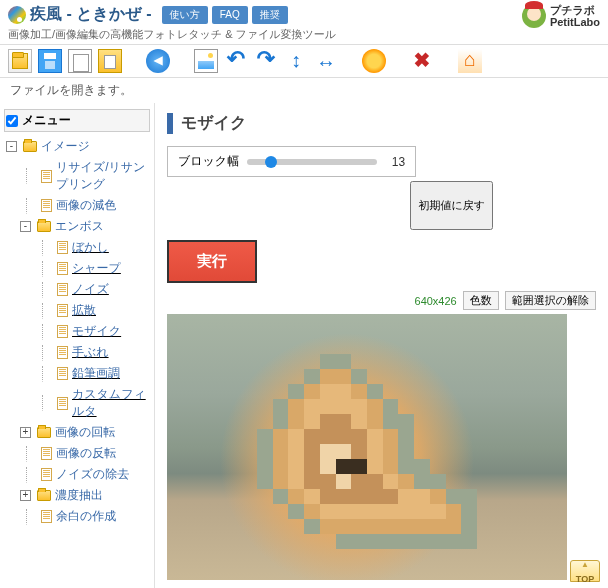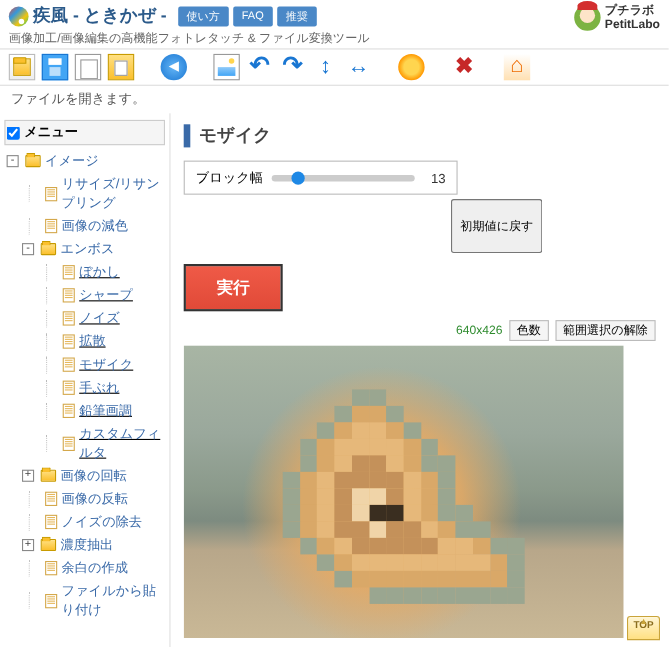--- a/index.html
+++ b/index.html
@@ -50,21 +50,21 @@
 .dim { color:#2e8b2e; font-size:11px; }
 .sm-btn { font-size:11px; padding:1px 6px; border:1px solid #bbb; background:#f5f5f5; cursor:pointer; }
 .canvas { width:400px; height:266px; overflow:hidden; position:relative; }
 .cat-img { width:100%; height:100%; background:
   radial-gradient(circle at 45% 55%, rgba(255,200,120,0.9) 0%, rgba(230,170,100,0.85) 28%, rgba(150,140,120,0.0) 48%),
   linear-gradient(180deg,#a8b5a4 0%,#9aa89c 30%,#8a998a 50%,#7d8b80 60%,#b8a78a 70%,#c9b896 100%);
   position:relative; }
 .mosaic { position:absolute; left:90px; top:25px; width:220px; height:210px; display:grid; grid-template-columns:repeat(14,1fr); grid-template-rows:repeat(14,1fr); }
 .mosaic span { display:block; }
 .filename { font-size:12px; color:#333; margin-top:6px; }
-.top-btn { position:fixed; right:8px; bottom:6px; width:30px; height:22px; background:linear-gradient(#fff6d5,#ffe082); border:1px solid #c9a43a; border-radius:3px 3px 0 0; font-size:9px; text-align:center; padding-top:2px; color:#8a6d1e; font-weight:bold; }
+.top-btn { position:fixed; right:8px; bottom:6px; width:30px; height:22px; background:linear-gradient(#fff6d5,#ffe082); border:1px solid #c9a43a; border-radius:3px 3px 0 0; font-size:9px; text-align:center; padding-top:13px; color:#8a6d1e; font-weight:bold; }
 .top-btn::before{content:'▲';position:absolute;top:-1px;left:0;right:0;font-size:8px;color:#c9a43a;}
 
 .ic-open{background:linear-gradient(#fff,#eee);border:1px solid #bbb;} .ic-open::after{content:'';position:absolute;inset:3px;background:linear-gradient(#ffe082,#fbc02d);border:1px solid #c89b00;}
 .ic-open::before{content:'';position:absolute;top:2px;left:3px;width:10px;height:4px;background:#fbc02d;border:1px solid #c89b00;border-radius:1px 1px 0 0;z-index:1;}
 .ic-save{background:#42a5f5;border:1px solid #1976d2;} .ic-save::after{content:'';position:absolute;top:3px;left:5px;right:5px;height:6px;background:#fff;}
 .ic-save::before{content:'';position:absolute;bottom:3px;left:6px;right:6px;height:8px;background:#bbdefb;}
 .ic-copy{border:1px solid #999;background:#fff;} .ic-copy::after{content:'';position:absolute;top:4px;left:4px;width:14px;height:16px;background:#fff;border:1px solid #999;}
 .ic-paste{background:linear-gradient(#ffe082,#fbc02d);border:1px solid #c89b00;} .ic-paste::after{content:'';position:absolute;top:5px;left:5px;right:5px;bottom:3px;background:#fff;border:1px solid #999;}
 .ic-back{background:radial-gradient(circle,#64b5f6,#1976d2);border-radius:50%;} .ic-back::after{content:'◀';position:absolute;inset:0;color:#fff;text-align:center;line-height:22px;font-size:12px;}
 .ic-img{background:#fff;border:1px solid #999;} .ic-img::after{content:'';position:absolute;left:3px;right:3px;bottom:3px;height:8px;background:linear-gradient(#90caf9,#42a5f5);}
@@ -212,25 +212,20 @@
         <div class="tree-item lvl2">
           <span class="toggle">+</span>
           <span class="folder-icon"></span>
           <span class="link">濃度抽出</span>
         </div>
         <div class="tree-item lvl2">
           <span class="guide"></span>
           <span class="page-icon"></span>
           <span class="link">余白の作成</span>
         </div>
-        <div class="tree-item lvl2">
-          <span class="guide"></span>
-          <span class="page-icon"></span>
-          <span class="link">ファイルから貼り付け</span>
-        </div>
       </div>
   </div>
 
   <div class="main">
     <div class="section-title">モザイク</div>
     <div class="param-box">
       <span>ブロック幅</span>
       <div class="slider-wrap">
           <div class="slider-thumb" style="left:18px"></div>
         </div>

